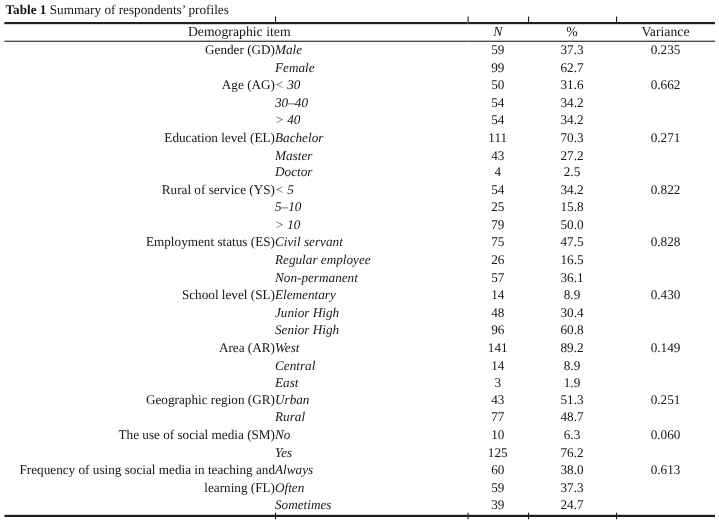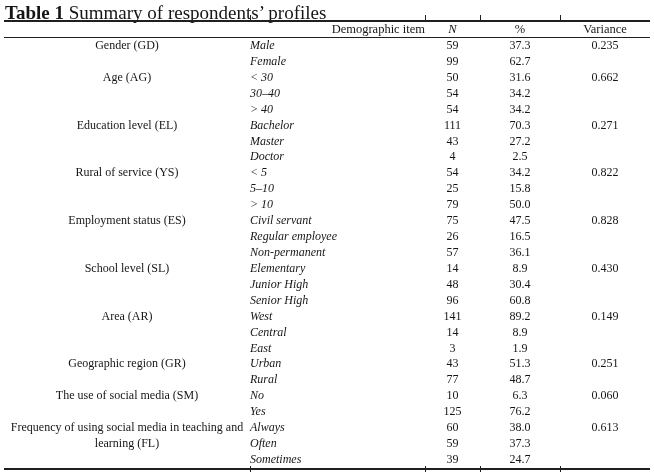--- a/index.html
+++ b/index.html
@@ -1,36 +1,36 @@
 <!DOCTYPE html>
 <html><head>
 <meta charset="utf-8">
 <style>
   html,body{margin:0;padding:0;background:#ffffff;}
   .page{
     position:relative;width:654px;height:473px;background:#ffffff;
     font-family:"Liberation Serif","DejaVu Serif",serif;color:#161616;overflow:hidden;
   }
-  .title{position:absolute;left:5px;top:2px;font-size:19px;white-space:nowrap;}
+  .title{position:absolute;left:5px;top:2px;font-size:12px;white-space:nowrap;}
   .title .t-label{font-weight:700;}
   .profiles-table{
     position:absolute;left:4px;top:20px;width:646px;
     border-collapse:collapse;table-layout:fixed;
     border-top:2px solid #1f1f1f;border-bottom:2px solid #1f1f1f;
   }
   .profiles-table th{
     font-weight:400;font-size:12.5px;height:13px;padding:0;
     border-bottom:1.5px solid #1f1f1f;vertical-align:middle;text-align:center;
   }
-  .profiles-table th.h-item{text-align:right;padding-left:6px;}
+  .profiles-table th.h-item{text-align:center;padding-left:6px;}
   .profiles-table th.h-n{font-style:italic;}
   .profiles-table td{
     font-size:12px;height:15.93px;line-height:15.5px;padding:0;vertical-align:top;
   }
-  .col-item{text-align:center;padding-left:6px;padding-right:4px;}
+  .col-item{text-align:right;padding-left:6px;padding-right:4px;}
   .col-cat{text-align:left;padding-left:12px;font-style:italic;}
   .col-num{text-align:center;}
   .tick{position:absolute;width:1px;background:#1f1f1f;}
   .tick-top{top:15px;height:5px;}
   .tick-bottom{top:466px;height:6px;}
 </style>
 </head>
 <body>
 
 <div class="page">

